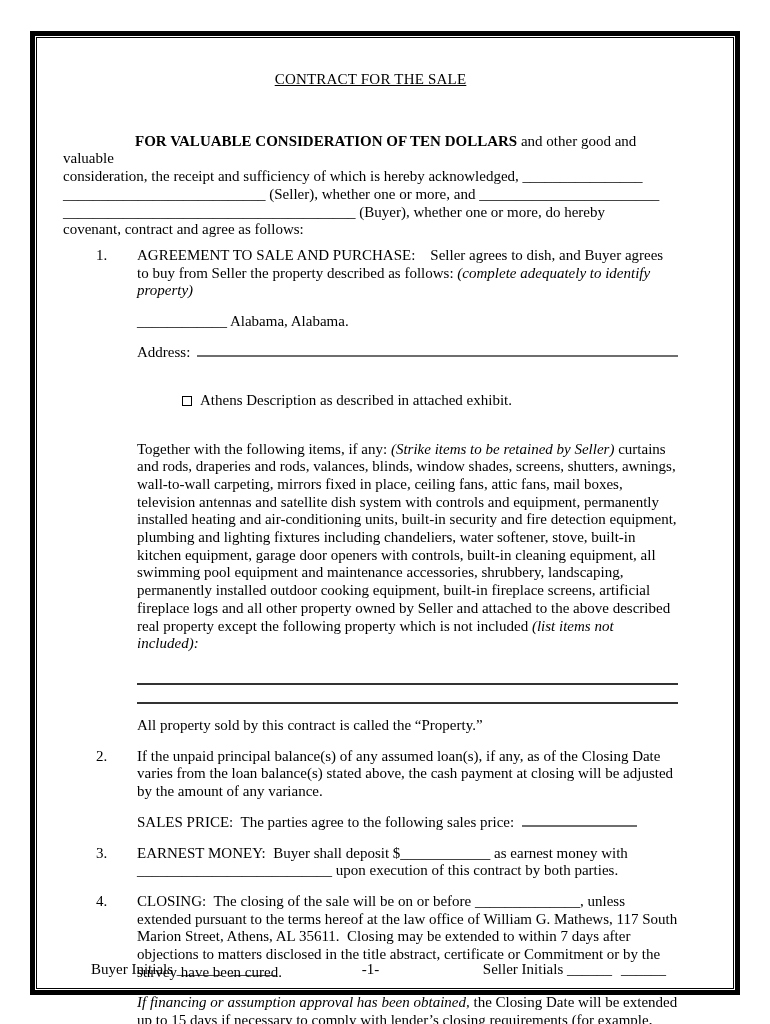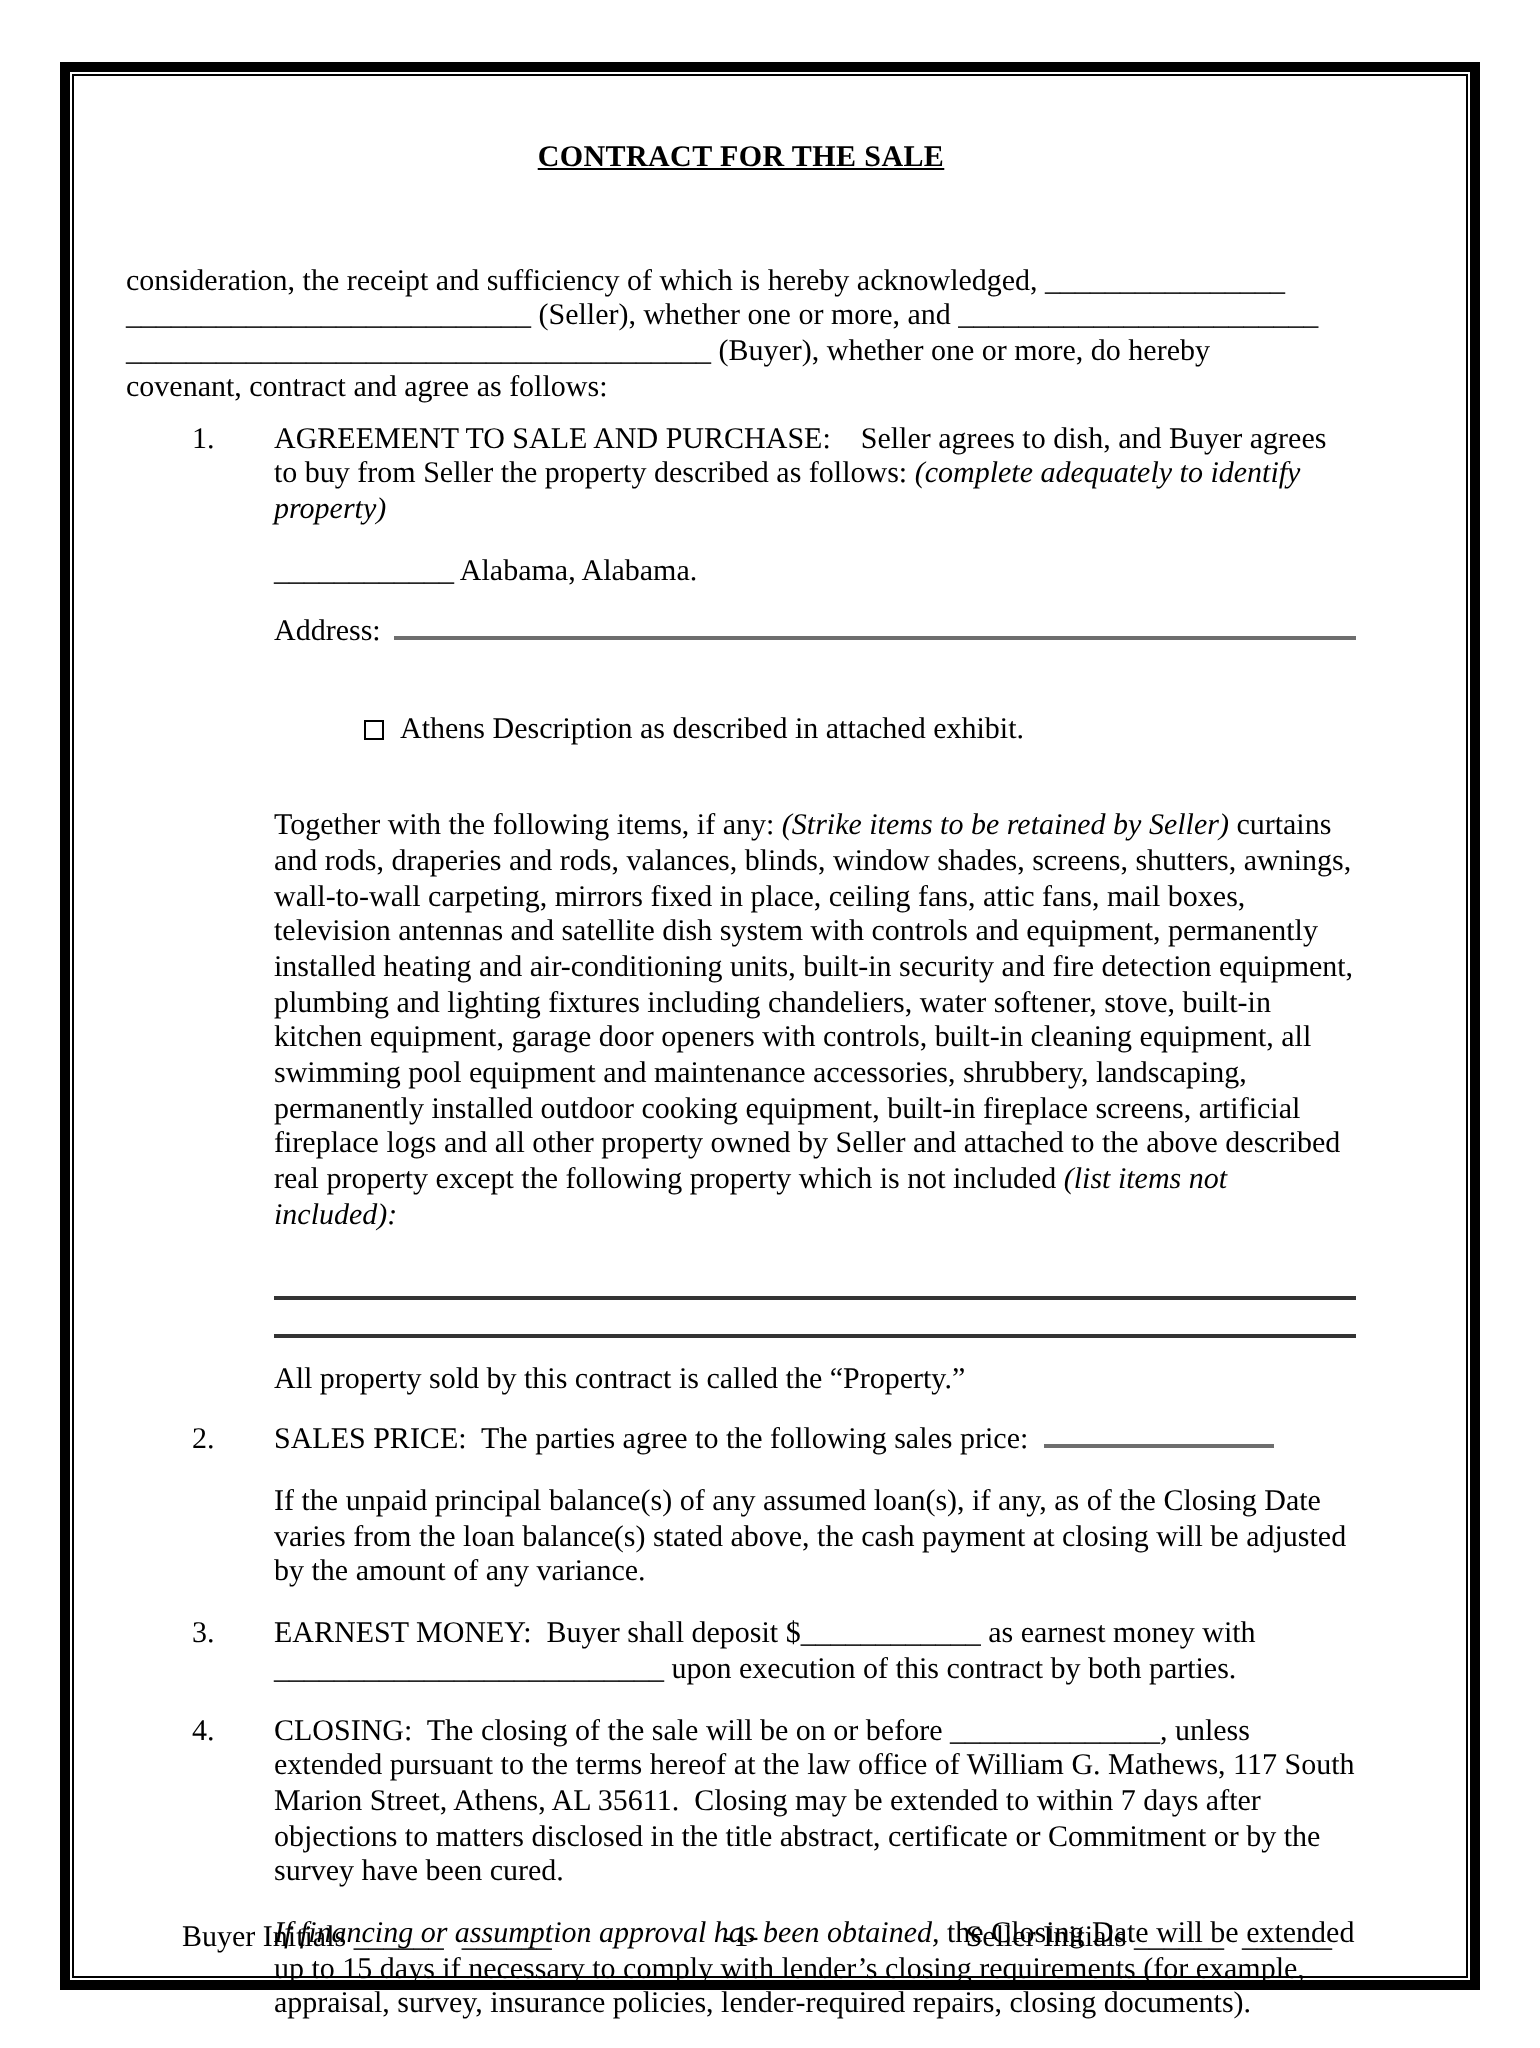--- a/index.html
+++ b/index.html
@@ -26,21 +26,21 @@
   .content {
     position: absolute;
     left: 0; top: 0; right: 0; bottom: 0;
     padding: 33px 55px 0 26px;
     font-size: 15px;
     line-height: 17.7px;
   }
   .title {
     margin: 0 0 44px 0;
     font-size: 15px;
-    font-weight: bold;
+    font-weight: normal;
     text-align: center;
     text-decoration: underline;
     letter-spacing: 0.2px;
   }
   .para, .line { white-space: pre-wrap; }
   .intro { margin-bottom: 8px; }
   .intro-line1 { text-indent: 72px; }
   .section {
     position: relative;
     padding-left: 74px;
@@ -88,20 +88,21 @@
 <body>
 
 <div class="page">
   <div class="frame">
     <div class="frame-inner">
       <div class="content">
 
         <h1 class="title">CONTRACT FOR THE SALE</h1>
 
         <div class="intro">
+          <div class="line intro-line1"><b>FOR VALUABLE CONSIDERATION OF TEN DOLLARS</b><span> and other good and valuable</span></div>
           <div class="line">consideration, the receipt and sufficiency of which is hereby acknowledged, ________________</div>
           <div class="line">___________________________ (Seller), whether one or more, and ________________________</div>
           <div class="line">_______________________________________ (Buyer), whether one or more, do hereby</div>
           <div class="line">covenant, contract and agree as follows:</div>
         </div>
 
         <div class="section">
           <span class="num">1.</span>
           <div class="sub"><span>AGREEMENT TO SALE AND PURCHASE:    Seller agrees to dish, and Buyer agrees to buy from Seller the property described as follows: </span><span class="italic">(complete adequately to identify property)</span></div>
           <div class="sub">____________ Alabama, Alabama.</div>
@@ -115,22 +116,22 @@
           <div class="sub"><span>Together with the following items, if any: </span><span class="italic">(Strike items to be retained by Seller)</span><span> curtains and rods, draperies and rods, valances, blinds, window shades, screens, shutters, awnings, wall-to-wall carpeting, mirrors fixed in place, ceiling fans, attic fans, mail boxes, television antennas and satellite dish system with controls and equipment, permanently installed heating and air-conditioning units, built-in security and fire detection equipment, plumbing and lighting fixtures including chandeliers, water softener, stove, built-in kitchen equipment, garage door openers with controls, built-in cleaning equipment, all swimming pool equipment and maintenance accessories, shrubbery, landscaping, permanently installed outdoor cooking equipment, built-in fireplace screens, artificial fireplace logs and all other property owned by Seller and attached to the above described real property except the following property which is not included </span><span class="italic">(list items not included):</span></div>
           <div class="exclusion-rules">
             <div class="exclusion-rule"></div>
             <div class="exclusion-rule"></div>
           </div>
           <div class="sub">All property sold by this contract is called the “Property.”</div>
         </div>
 
         <div class="section">
           <span class="num">2.</span>
+          <div class="sub">If the unpaid principal balance(s) of any assumed loan(s), if any, as of the Closing Date varies from the loan balance(s) stated above, the cash payment at closing will be adjusted by the amount of any variance.</div>
           <div class="sub"><span>SALES PRICE:  The parties agree to the following sales price:  </span><span class="rule-inline"></span></div>
-          <div class="sub">If the unpaid principal balance(s) of any assumed loan(s), if any, as of the Closing Date varies from the loan balance(s) stated above, the cash payment at closing will be adjusted by the amount of any variance.</div>
         </div>
 
         <div class="section">
           <span class="num">3.</span>
           <div class="line">EARNEST MONEY:  Buyer shall deposit $____________ as earnest money with</div>
           <div class="line">__________________________ upon execution of this contract by both parties.</div>
         </div>
 
         <div class="section">
           <span class="num">4.</span>

